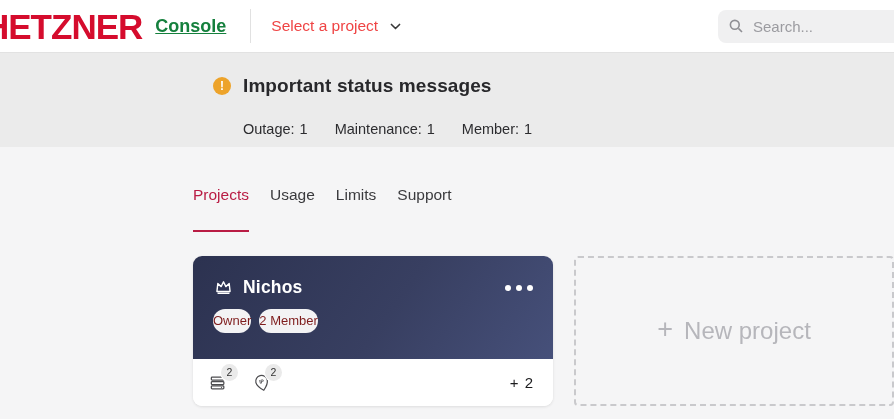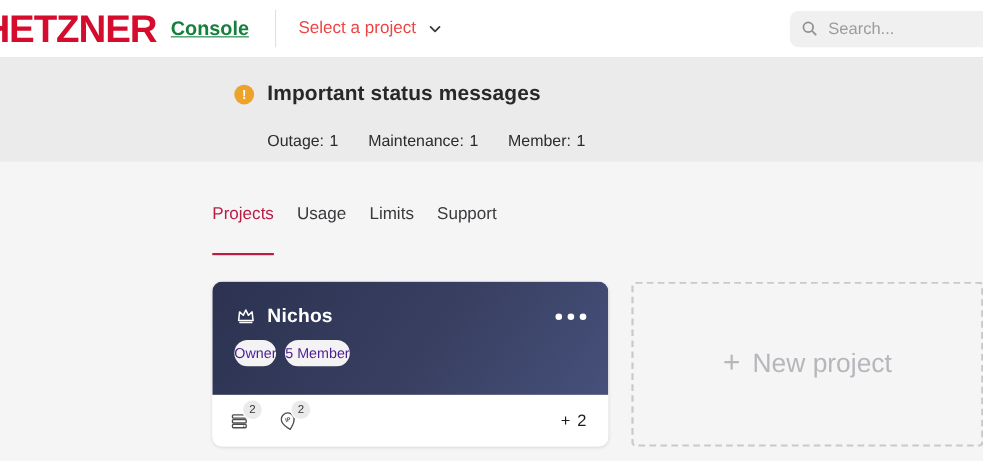--- a/index.html
+++ b/index.html
@@ -51,21 +51,21 @@
     box-shadow: 0 1px 3px rgba(0,0,0,0.10); cursor: pointer; }
   .card-top { height: 103px; padding: 21px 20px 0 20px;
     background: linear-gradient(125deg, #2c3250 0%, #383f61 55%, #46507a 100%); }
   .card-title-row { display: flex; align-items: center; }
   .crown-icon { width: 21px; height: 21px; margin-right: 9px; stroke: #ffffff; fill: none;
     stroke-width: 1.6; stroke-linejoin: round; flex: 0 0 auto; }
   .project-name { font-size: 17.5px; font-weight: 700; color: #ffffff; letter-spacing: .2px; }
   .dots-menu { margin-left: auto; display: flex; gap: 5px; padding: 4px 0; cursor: pointer; }
   .dots-menu i { width: 6px; height: 6px; border-radius: 50%; background: #ffffff; display: block; }
   .badges-row { margin-top: 11px; display: flex; gap: 8px; }
-  .badge { background: #f3f3f4; color: #4c1d95; font-size: 13px; font-weight: 500;
+  .badge { background: #f3f3f4; color: #7f1d1d; font-size: 13px; font-weight: 500;
     padding: 5px 0; border-radius: 999px; line-height: 1.1; }
   .card-bottom { height: 47px; display: flex; align-items: center; padding: 0 19px 0 15px;
     background: #ffffff; }
   .resource { position: relative; margin-right: 24px; display: flex; align-items: center; }
   .resource svg { width: 20px; height: 20px; stroke: #4d4d50; fill: none; stroke-width: 1.5;
     stroke-linecap: round; stroke-linejoin: round; }
   .count-bubble { position: absolute; top: -9px; right: -10px; width: 17px; height: 17px;
     border-radius: 50%; background: #eaeaea; color: #333; font-size: 10.5px; font-weight: 500;
     display: flex; align-items: center; justify-content: center; box-shadow: 0 0 0 1px #fff; }
   .more-count { margin-left: auto; font-size: 15px; color: #1c1c1e; letter-spacing: 1px; }
@@ -139,21 +139,21 @@
           </svg>
           <span class="project-name">Nichos</span>
           <div class="dots-menu">
             <i></i>
               <i></i>
               <i></i>
           </div>
         </div>
         <div class="badges-row">
           <span class="badge">Owner</span>
-          <span class="badge">5 Member</span>
+          <span class="badge">2 Member</span>
         </div>
       </div>
       <div class="card-bottom">
         <span class="resource">
           <svg viewBox="0 0 24 24">
             <rect x="4" y="5" width="15" height="3.6" rx="1"></rect>
             <rect x="4" y="10.2" width="15" height="3.6" rx="1"></rect>
             <rect x="4" y="15.4" width="15" height="3.6" rx="1"></rect>
             <line x1="16.2" y1="17.2" x2="16.2" y2="17.2"></line>
           </svg>

